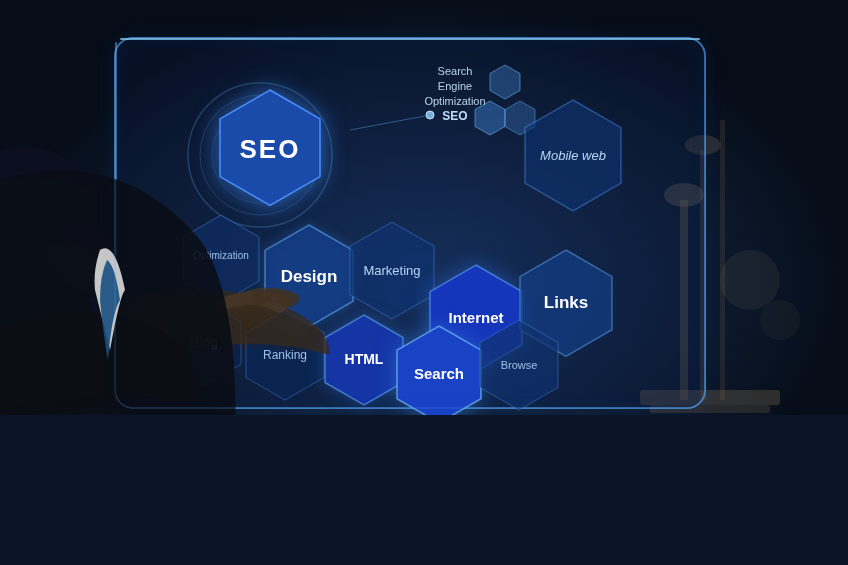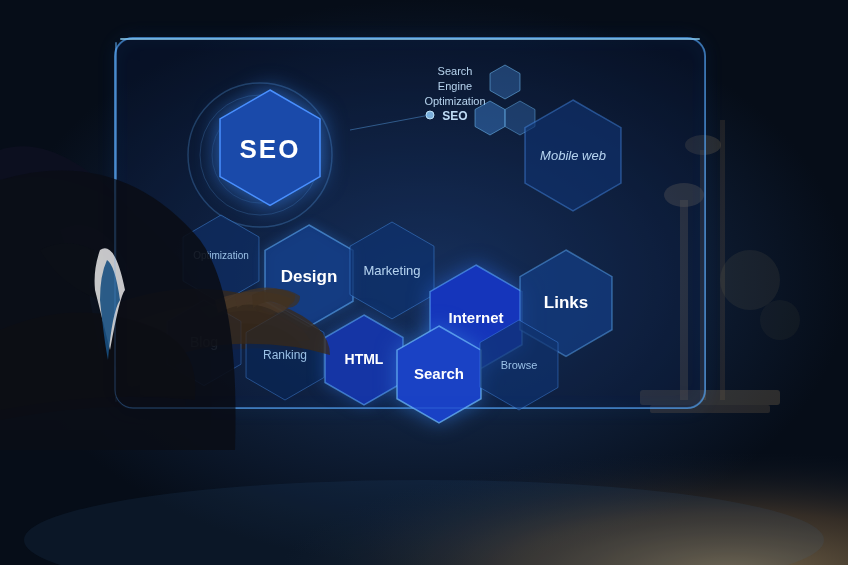--- a/index.html
+++ b/index.html
@@ -7,21 +7,21 @@
     body {
       width: 848px;
       height: 565px;
       overflow: hidden;
       background: #0a1628;
       font-family: Arial, sans-serif;
     }
 
     .scene {
       width: 848px;
-      height: 565px;
+      height: 415px;
       position: relative;
       overflow: hidden;
     }
 
     
     .bg {
       position: absolute;
       inset: 0;
       background: 
         radial-gradient(ellipse at 70% 60%, #8a7560 0%, transparent 50%),

